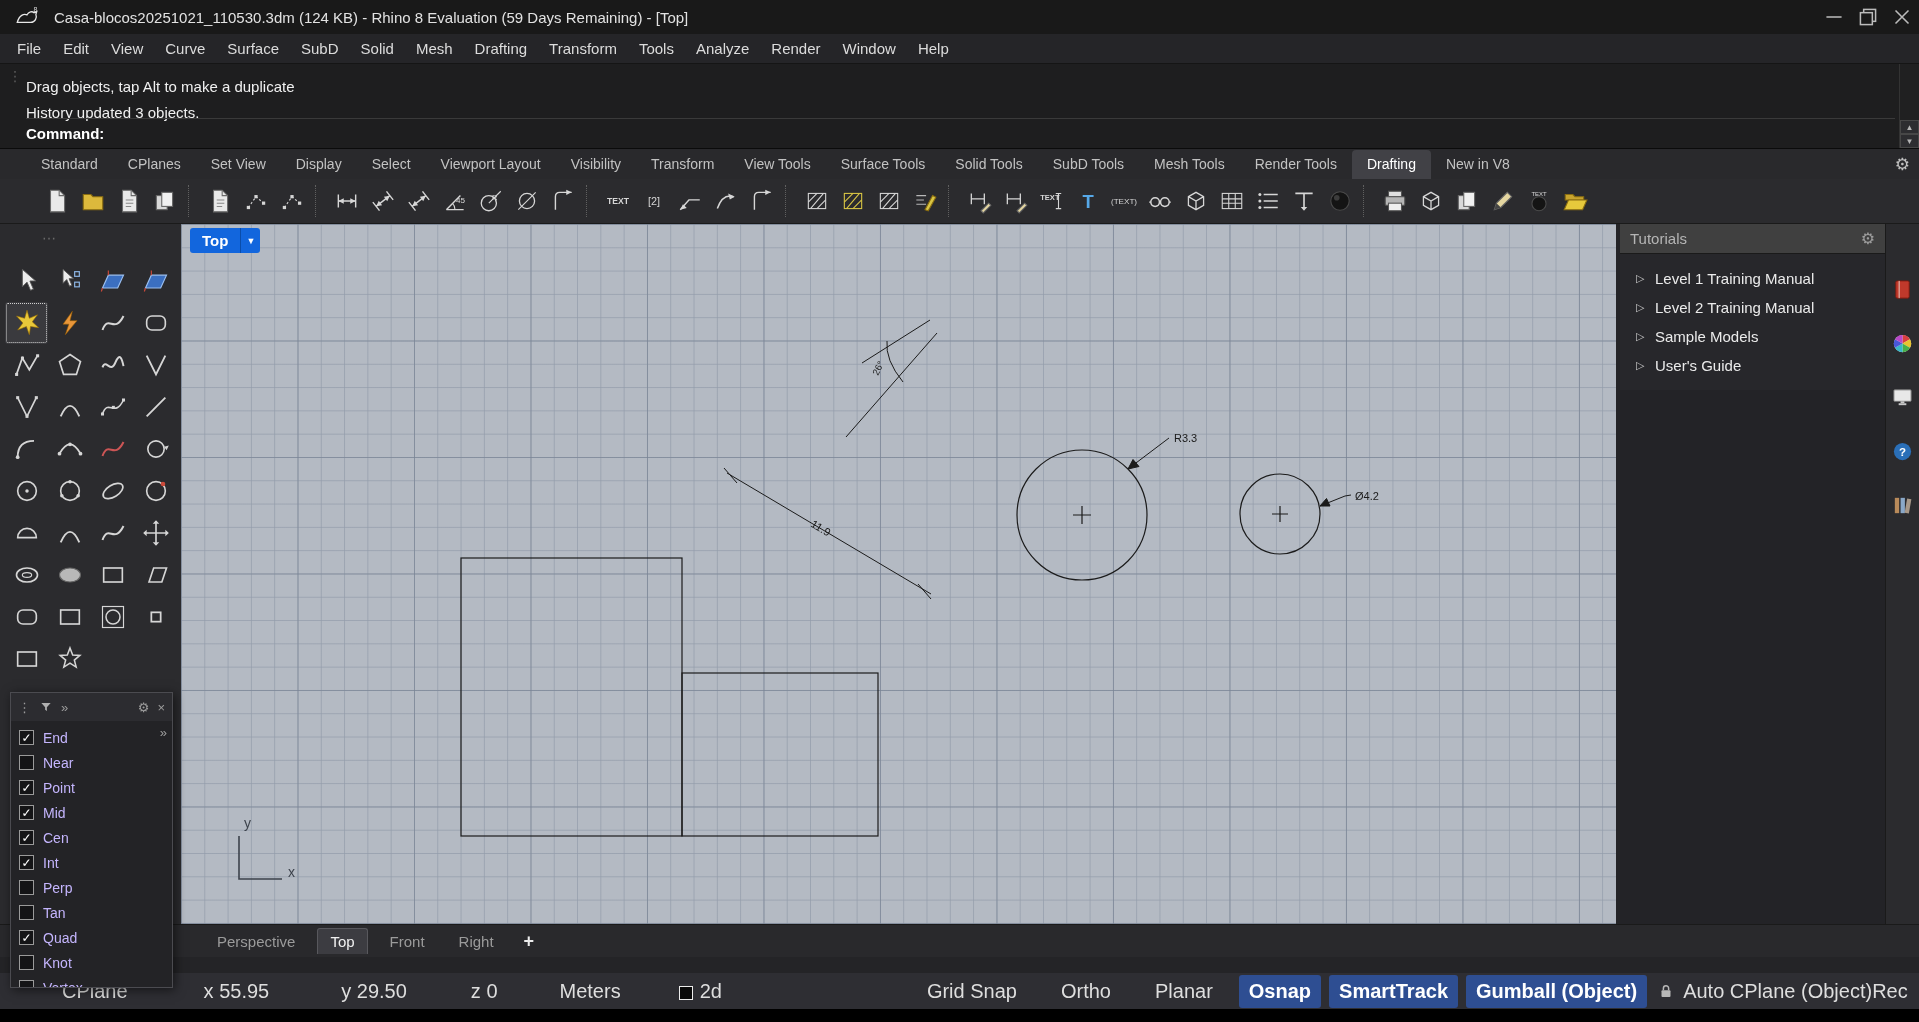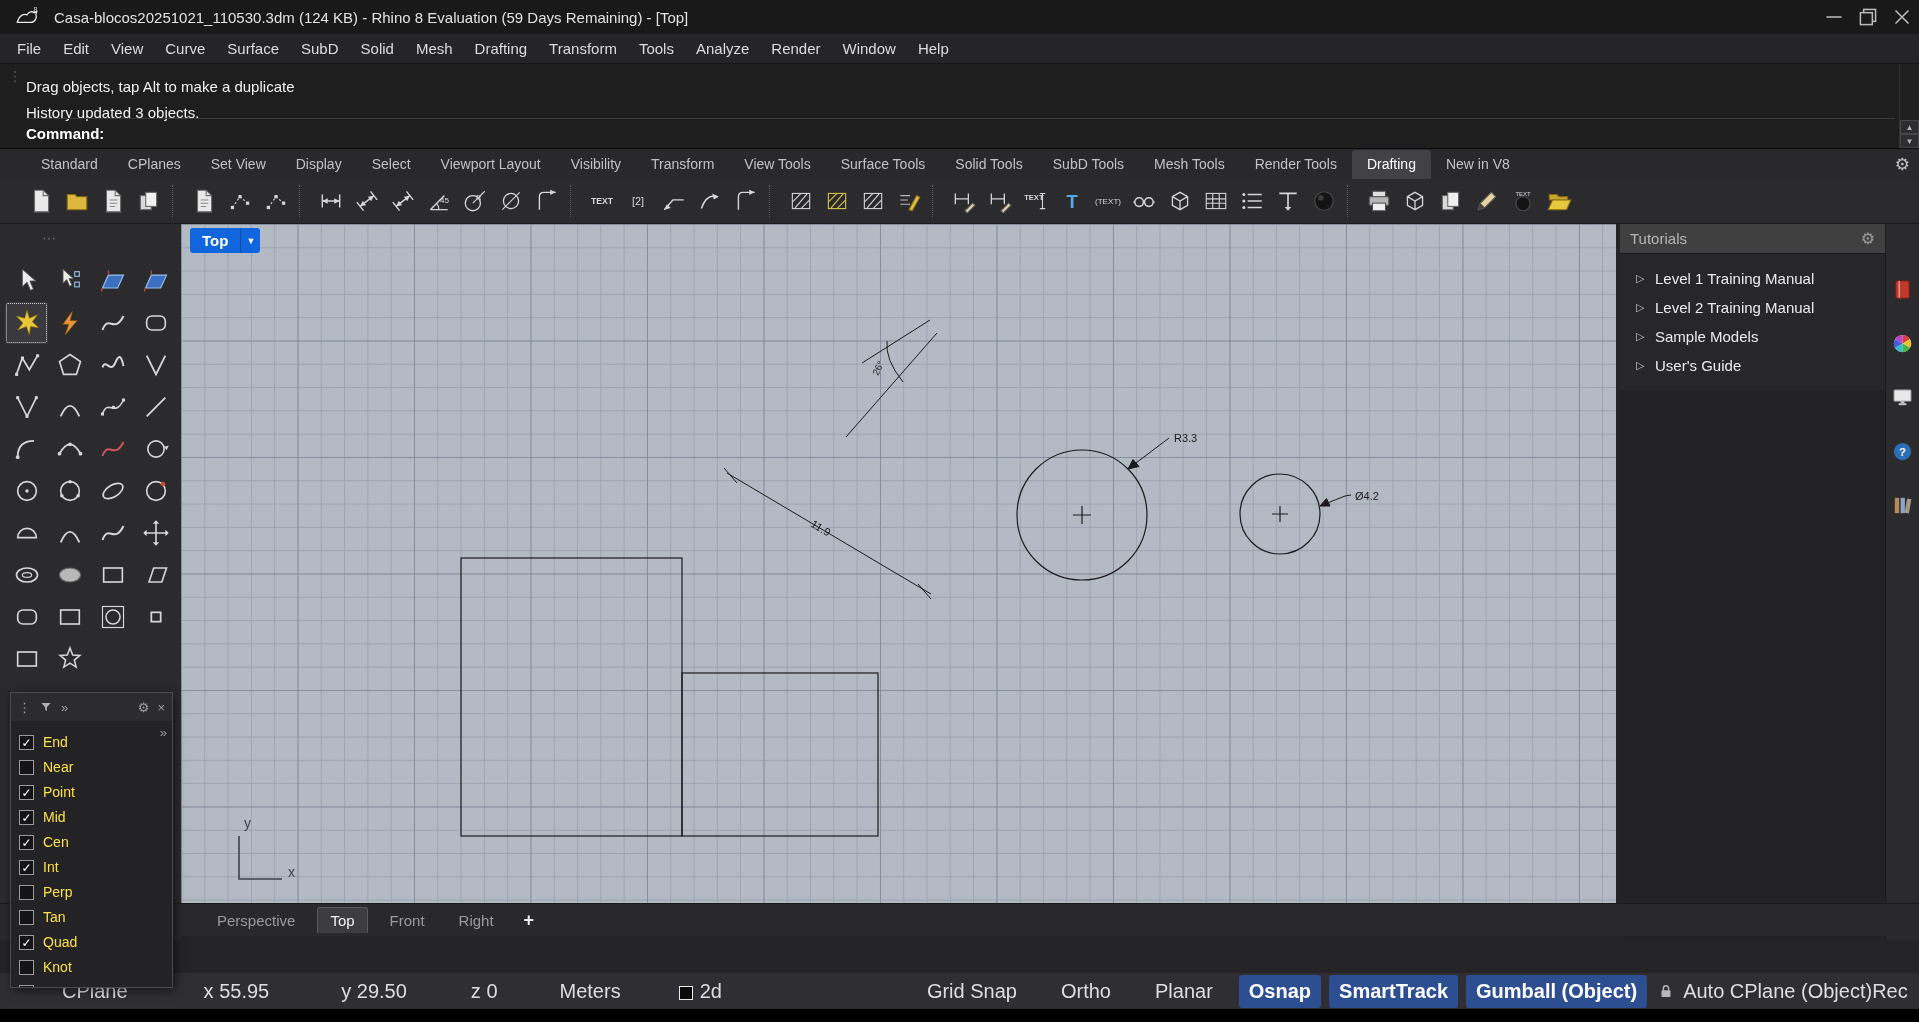--- a/index.html
+++ b/index.html
@@ -24,21 +24,21 @@
 .cmd-hist .line{font-size:15px;line-height:26px;color:#f0f0f0;white-space:nowrap;}
 .cmd-prompt{position:absolute;left:26px;right:24px;top:54px;height:29px;border-top:1px solid #3a3a3a;font-size:15px;line-height:29px;color:#fff;font-weight:700;}
 .cmd-scroll{position:absolute;right:0;top:0;bottom:0;width:20px;border-left:1px solid #333;display:flex;flex-direction:column;justify-content:flex-end;background:#202021;}
 .spin{height:14px;display:flex;align-items:center;justify-content:center;font-size:8px;color:#b5b5b5;background:#2d2d30;border:1px solid #474747;}
 
 .tabsrow{top:149px;height:30px;background:#29292c;display:flex;align-items:flex-end;padding-left:26px;}
 .ttab{font-size:14px;color:#c2c2c2;padding:6px 15px 7px;white-space:nowrap;}
 .ttab.active{background:#414146;color:#fff;border-radius:4px 4px 0 0;}
 .tabs-gear{position:absolute;right:9px;top:154px;color:#c0c0c0;font-size:17px;}
 
-.iconbar{top:179px;height:45px;background:#2b2b2e;display:flex;align-items:center;padding-left:24px;gap:2px;border-bottom:1px solid #1a1a1a;}
+.iconbar{top:179px;height:45px;background:#2b2b2e;display:flex;align-items:center;padding-left:40px;gap:2px;border-bottom:1px solid #1a1a1a;}
 .gicon{width:34px;height:34px;display:flex;align-items:center;justify-content:center;border-radius:3px;flex:0 0 auto;}
 .gicon svg{width:26px;height:26px;}
 .isep{width:9px;height:32px;border-left:1px dotted #606060;margin:0 4px;flex:0 0 auto;}
 
 .main{top:224px;height:716px;background:#242427;}
 .palette{position:absolute;left:0;top:0;width:181px;height:100%;background:#2b2b2e;padding:36px 0 0 5px;display:flex;flex-wrap:wrap;align-content:flex-start;}
 .palette .gicon{width:43px;height:42px;}
 .palette .gicon svg{width:28px;height:28px;}
 .gicon.selected{outline:1px dotted #d0d0d0;outline-offset:-2px;background:#3a3a3e;}
 .palette-dots{position:absolute;left:42px;top:4px;color:#6a6a6a;font-size:14px;letter-spacing:2px;}
@@ -59,21 +59,21 @@
 .rp-header{height:30px;display:flex;align-items:center;padding:0 10px;background:#404040;color:#b5b5b5;font-size:15px;border-bottom:1px solid #1a1a1a;}
 .rp-gear{margin-left:auto;font-size:16px;color:#9d9d9d;}
 .rp-list{padding:10px 0;background:#27272b;}
 .tut-item{display:flex;align-items:center;gap:9px;padding-left:16px;height:29px;font-size:15px;color:#ebebeb;}
 .tut-item .exp{color:#cfcfcf;font-size:11px;width:10px;}
 
 .rightstrip{position:absolute;left:1885px;top:0;width:34px;height:100%;background:#2b2b2e;display:flex;flex-direction:column;align-items:center;padding-top:52px;gap:28px;border-left:1px solid #1a1a1a;}
 .rightstrip .gicon{width:26px;height:26px;}
 .rightstrip .gicon svg{width:23px;height:23px;}
 
-.vtabs{top:903px;height:33px;background:#29292c;display:flex;align-items:center;padding-left:205px;gap:10px;border-top:1px solid #1a1a1a;}
+.vtabs{top:924px;height:33px;background:#29292c;display:flex;align-items:center;padding-left:205px;gap:10px;border-top:1px solid #1a1a1a;}
 .vtab{font-size:15px;color:#9b9b9b;padding:4px 12px;}
 .vtab.active{background:#3c3c41;color:#f2f2f2;border:1px solid #58585d;border-bottom:none;border-radius:3px 3px 0 0;}
 .vtab-plus{color:#ececec;font-weight:700;font-size:18px;margin-left:8px;}
 
 .statusbar{top:973px;height:36px;background:#2e2e33;display:flex;align-items:center;font-size:20px;color:#dedede;padding:0 10px;white-space:nowrap;}
 .sb-chip{padding:5px 10px;border-radius:3px;text-align:right;}
 .sb-chip.active{background:#2e4e92;color:#fff;font-weight:700;}
 .sb-toggles{display:flex;align-items:center;gap:24px;margin-left:195px;}
 .sb-toggles .sb-chip.active{margin:0 -8px;}
 .layer-swatch{width:14px;height:14px;background:#0a0a0a;border:1.5px solid #ececec;display:inline-block;margin-right:7px;vertical-align:-2px;}
@@ -81,21 +81,21 @@
 .rec-sq{width:15px;height:15px;background:#f2f2f2;display:inline-block;margin-left:7px;}
 .taskstrip{top:1009px;height:13px;background:#000;}
 
 .osnap-panel{position:absolute;left:10px;top:692px;width:163px;height:296px;background:#232326;border:1px solid #4b4b50;z-index:60;overflow:hidden;box-shadow:2px 2px 10px rgba(0,0,0,.55);}
 .osnap-header{height:28px;display:flex;align-items:center;background:#2c2c30;padding:0 7px;gap:7px;color:#9c9c9c;font-size:13px;}
 .osnap-header .gicon{width:16px;height:16px;}
 .osnap-header .gicon svg{width:14px;height:14px;}
 .oh-right{margin-left:auto;display:flex;gap:8px;align-items:center;}
 .osnap-more{position:absolute;top:32px;right:5px;color:#9c9c9c;font-size:13px;}
 .osnap-list{padding-top:4px;}
-.osnap-row{display:flex;align-items:flex-end;gap:9px;height:25px;padding-left:8px;font-size:14px;color:#fde047;}
+.osnap-row{display:flex;align-items:center;gap:9px;height:25px;padding-left:8px;font-size:14px;color:#c4b5fd;}
 .cb{width:15px;height:15px;border:1px solid #9a9a9a;background:#141416;display:flex;align-items:center;justify-content:center;font-size:12px;color:#fff;}
 .cb::after{content:"✓";visibility:hidden;}
 .osnap-row.checked .cb::after{visibility:visible;}
 .glyph{display:inline-block;}
 </style>
 </head>
 <body>
 
 <div id="app">
 

